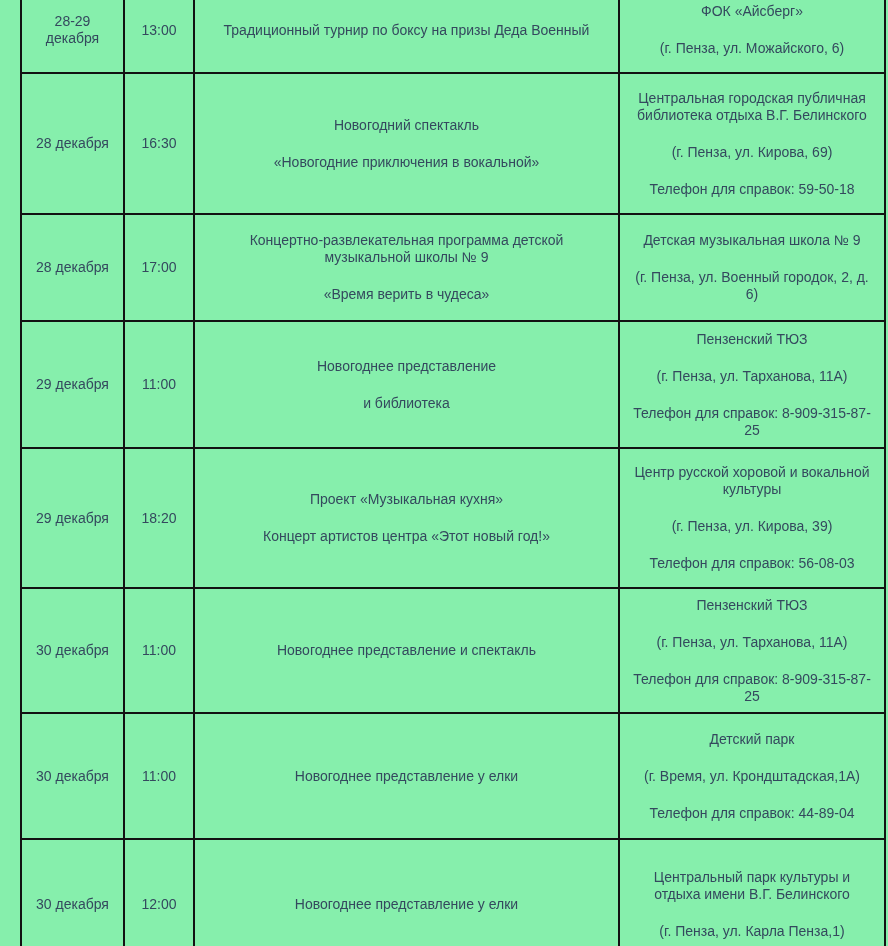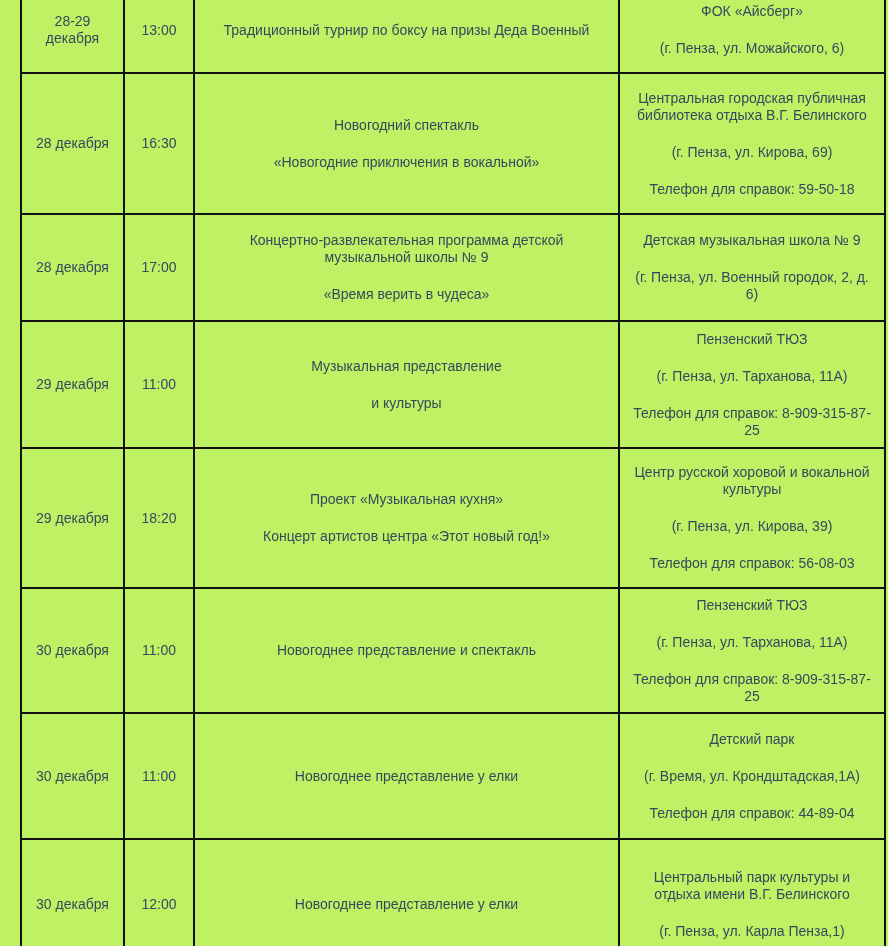--- a/index.html
+++ b/index.html
@@ -5,21 +5,21 @@
   html, body {
     margin: 0;
     padding: 0;
     background: #f4f4f5;
   }
   .viewport {
     position: relative;
     width: 888px;
     height: 946px;
     overflow: hidden;
-    background: #bef264;
+    background: #86efac;
     font-family: "Liberation Sans", sans-serif;
   }
   .events-table {
     position: absolute;
     left: 20px;
     top: -14px;
     width: 864px;
     border-collapse: collapse;
     table-layout: fixed;
   }
@@ -102,22 +102,22 @@
           </td>
         </tr>
         <tr style="height: 127px;">
           <td>
             <div class="para">29 декабря</div>
           </td>
           <td>
             <div class="para">11:00</div>
           </td>
           <td>
-            <div class="para">Музыкальная представление</div>
-            <div class="para">и культуры</div>
+            <div class="para">Новогоднее представление</div>
+            <div class="para">и библиотека</div>
           </td>
           <td>
             <div class="para">Пензенский ТЮЗ</div>
             <div class="para">(г. Пенза, ул. Тарханова, 11А)</div>
             <div class="para">Телефон для справок: 8-909-315-87-25</div>
           </td>
         </tr>
         <tr style="height: 140px;">
           <td>
             <div class="para">29 декабря</div>

